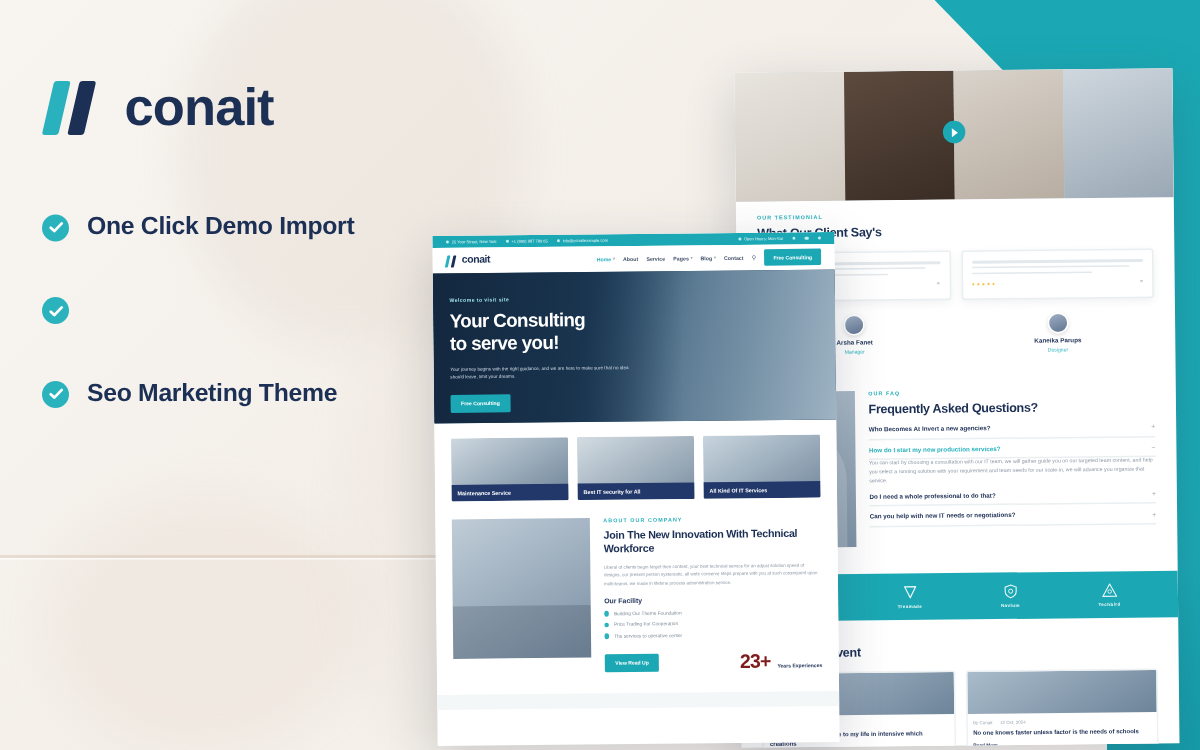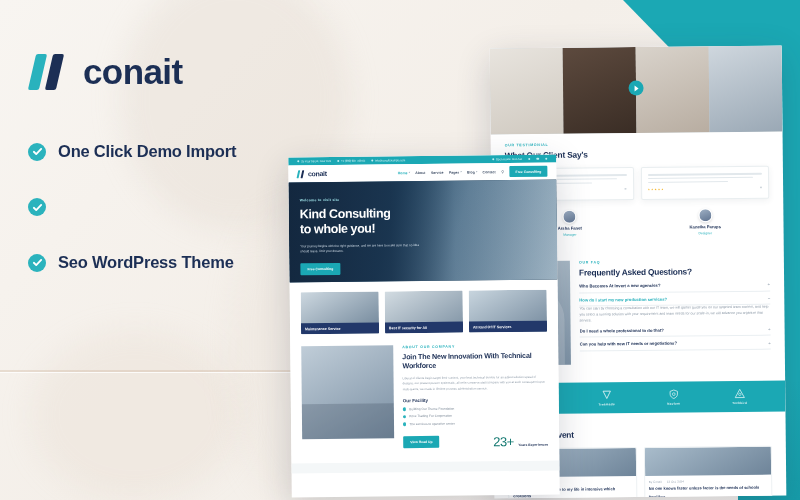--- a/index.html
+++ b/index.html
@@ -159,21 +159,21 @@
   .ab-img:after { content:""; position:absolute; left:0; bottom:0; width:100%; height:38%; background:rgba(40,55,75,.22); }
   .ab-r { flex:1; }
   .ab-h { font-size:7.2px; font-weight:700; color:#1c2f55; line-height:1.3; margin-top:3px; letter-spacing:-.2px; }
   .ab-p { font-size:3px; color:#8b98a6; line-height:1.85; margin-top:5px; }
   .ab-sub { font-size:4.6px; font-weight:700; color:#1c2f55; margin-top:6px; }
   .ab-li { font-size:3.2px; color:#7e8b99; display:flex; align-items:center; gap:3px; margin-top:3.5px; }
   .ab-li i { width:3.4px; height:3.4px; border-radius:50%; background:#2bb3bd; display:inline-block; flex:0 0 3.4px; }
   .ab-bottom { display:flex; align-items:center; justify-content:space-between; margin-top:7px; }
   .ab-btn { background:#1ba8b4; color:#fff; font-size:3.4px; font-weight:700; padding:4px 7px; border-radius:1px; }
   .ab-count { text-align:center; }
-  .ab-num { font-size:13px; font-weight:400; color:#0f766e; line-height:1; letter-spacing:-.5px; }
+  .ab-num { font-size:13px; font-weight:700; color:#7f1d1d; line-height:1; letter-spacing:-.5px; }
   .ab-nlbl { font-size:3.4px; font-weight:700; color:#1c2f55; margin-top:2px; }
 
   .ma-strip { height:10px; background:#f4f7f8; }
 </style>
 </head>
 <body>
 
 <div class="bg-base"></div>
 <div class="bg-blob bg-b1"></div>
 <div class="bg-blob bg-b2"></div>
@@ -211,21 +211,21 @@
             <path d="M2 6.3 L4.6 8.8 L10 3.2" fill="none" stroke="#fff" stroke-width="2" stroke-linecap="round" stroke-linejoin="round"></path>
           </svg>
       </span>
     </div>
     <div class="feature">
       <span class="feat-check">
         <svg viewBox="0 0 12 12">
             <path d="M2 6.3 L4.6 8.8 L10 3.2" fill="none" stroke="#fff" stroke-width="2" stroke-linecap="round" stroke-linejoin="round"></path>
           </svg>
       </span>
-      <span class="feat-text">Seo WordPress Theme</span>
+      <span class="feat-text">Seo Marketing Theme</span>
     </div>
   </div>
 </div>
 
 <div class="mock mock-b">
 
   <div class="mb-hero">
     <div class="ph" style="background:linear-gradient(160deg,#e8e4de,#cfc9c0)"></div>
     <div class="ph" style="background:linear-gradient(160deg,#5d4a3e,#3a2d25)"></div>
     <div class="ph" style="background:linear-gradient(160deg,#d9d3cb,#b8ada1)"></div>
@@ -453,22 +453,22 @@
       <span class="nav-cta">Free Consulting</span>
     </div>
   </div>
 
   <div class="ma-hero">
     <div class="hero-photo"></div>
     <div class="hero-ov"></div>
     <div class="hero-txt">
       <div class="hero-kick">Welcome to visit site</div>
       <div class="hero-h1">
-        <span>Kind Consulting</span><br>
-        <span>to whole you!</span>
+        <span>Your Consulting</span><br>
+        <span>to serve you!</span>
       </div>
       <div class="hero-p">Your journey begins with the right guidance, and we are here to make sure that no idea should leave, limit your dreams.</div>
       <span class="hero-btn">Free Consulting</span>
     </div>
   </div>
 
   <div class="ma-cards">
     <div class="scard">
       <div class="simg" style="background:linear-gradient(150deg,#cdd8e0,#6d8397)"></div>
       <div class="slbl">Maintenance Service</div>

